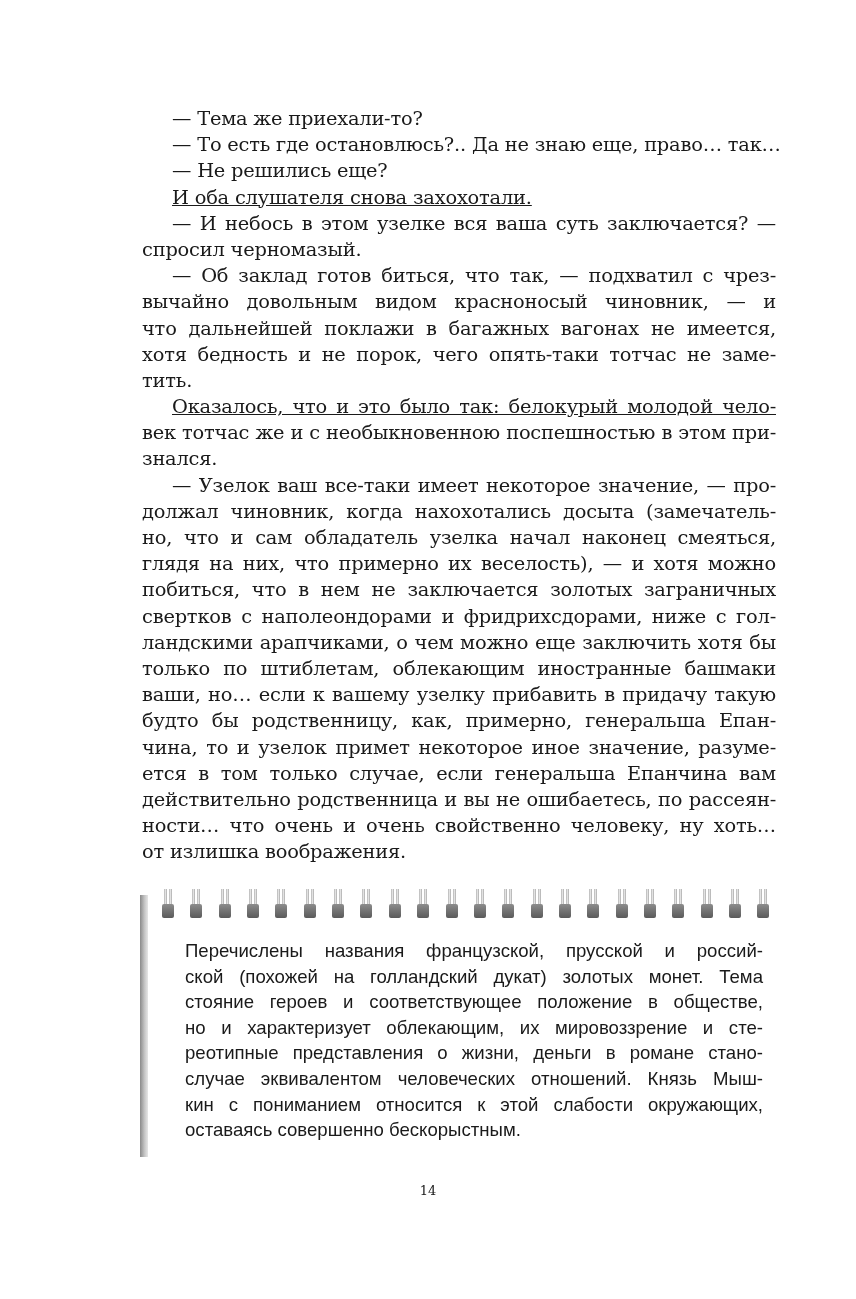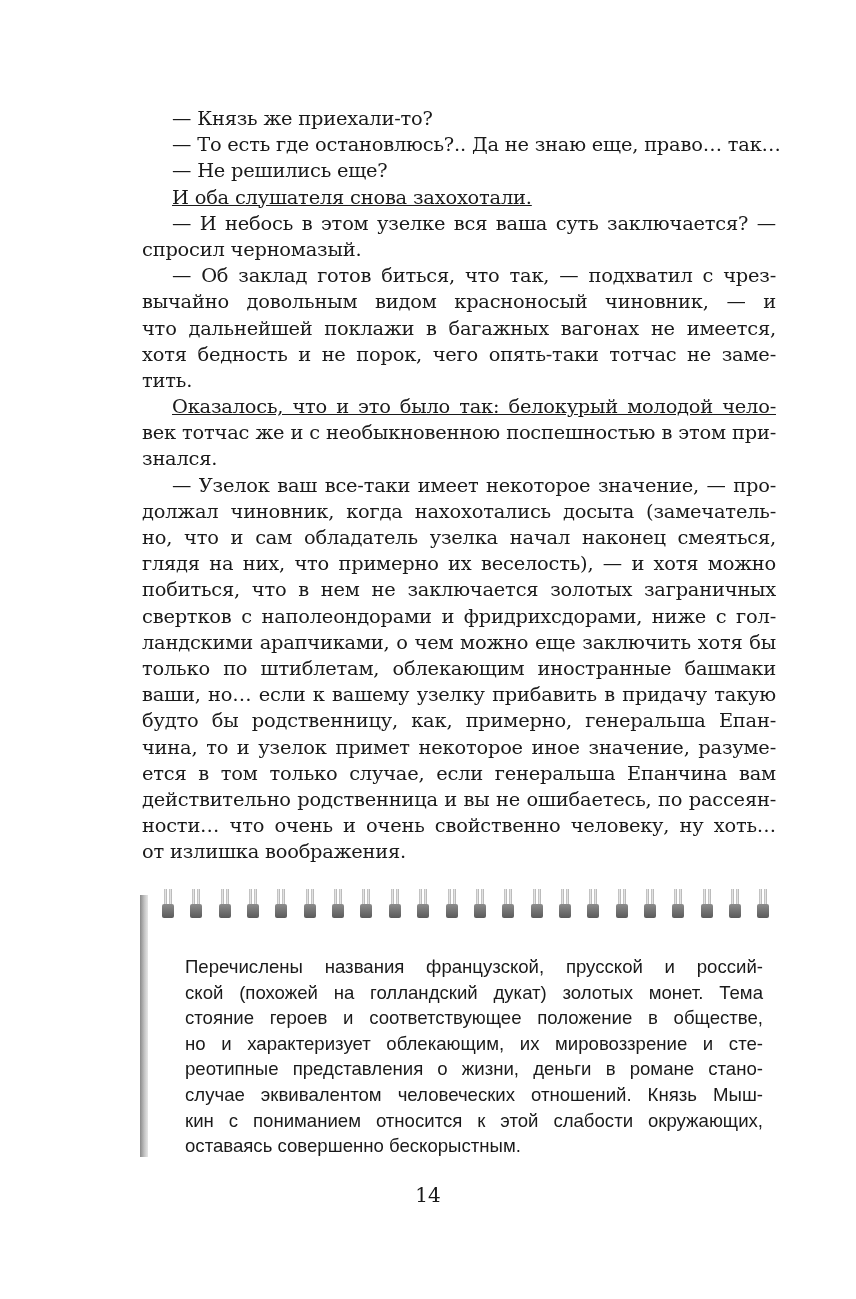--- a/index.html
+++ b/index.html
@@ -38,38 +38,38 @@
       background: linear-gradient(to right, #b4b4b4, #e2e2e2, #a8a8a8);
     }
     .ring .wire.l { left: 2px; }
     .ring .wire.r { left: 7px; }
     .ring .hole {
       position: absolute; top: 15px; left: 0; width: 12px; height: 14px;
       background: linear-gradient(to bottom, #8c8c8c, #5a5a5a);
       border-radius: 2px;
     }
     .note-text {
-      position: absolute; left: 45px; top: 74px; width: 578px;
+      position: absolute; left: 45px; top: 58px; width: 578px;
       font-family: "Liberation Sans", "DejaVu Sans", sans-serif;
       font-size: 18.6px; line-height: 25.6px; color: #1a1a1a;
     }
     .note-text .line { height: 25.6px; }
 
     .page-number {
       position: absolute; left: 0; width: 856px; top: 1183px; text-align: center;
       font-family: "DejaVu Serif", "Liberation Serif", serif;
-      font-size: 20px; color: #1a1a1a;
+      font-size: 13px; color: #1a1a1a;
     }
   </style>
 </head>
 <body>
 
 <div class="page">
   <div class="body-text" id="body-text">
-      <span class="line dash-indent last">— Князь же приехали-то?</span>
+      <span class="line dash-indent last">— Тема же приехали-то?</span>
       <span class="line dash-indent">— То есть где остановлюсь?.. Да не знаю еще, право… так…</span>
       <span class="line dash-indent last">— Не решились еще?</span>
       <span class="line indent last">И оба слушателя снова захохотали.</span>
       <span class="line dash-indent">— И небось в этом узелке вся ваша суть заключается? —</span>
       <span class="line last">спросил черномазый.</span>
       <span class="line dash-indent">— Об заклад готов биться, что так, — подхватил с чрез-</span>
       <span class="line ">вычайно довольным видом красноносый чиновник, — и</span>
       <span class="line ">что дальнейшей поклажи в багажных вагонах не имеется,</span>
       <span class="line ">хотя бедность и не порок, чего опять-таки тотчас не заме-</span>
       <span class="line last">тить.</span>

